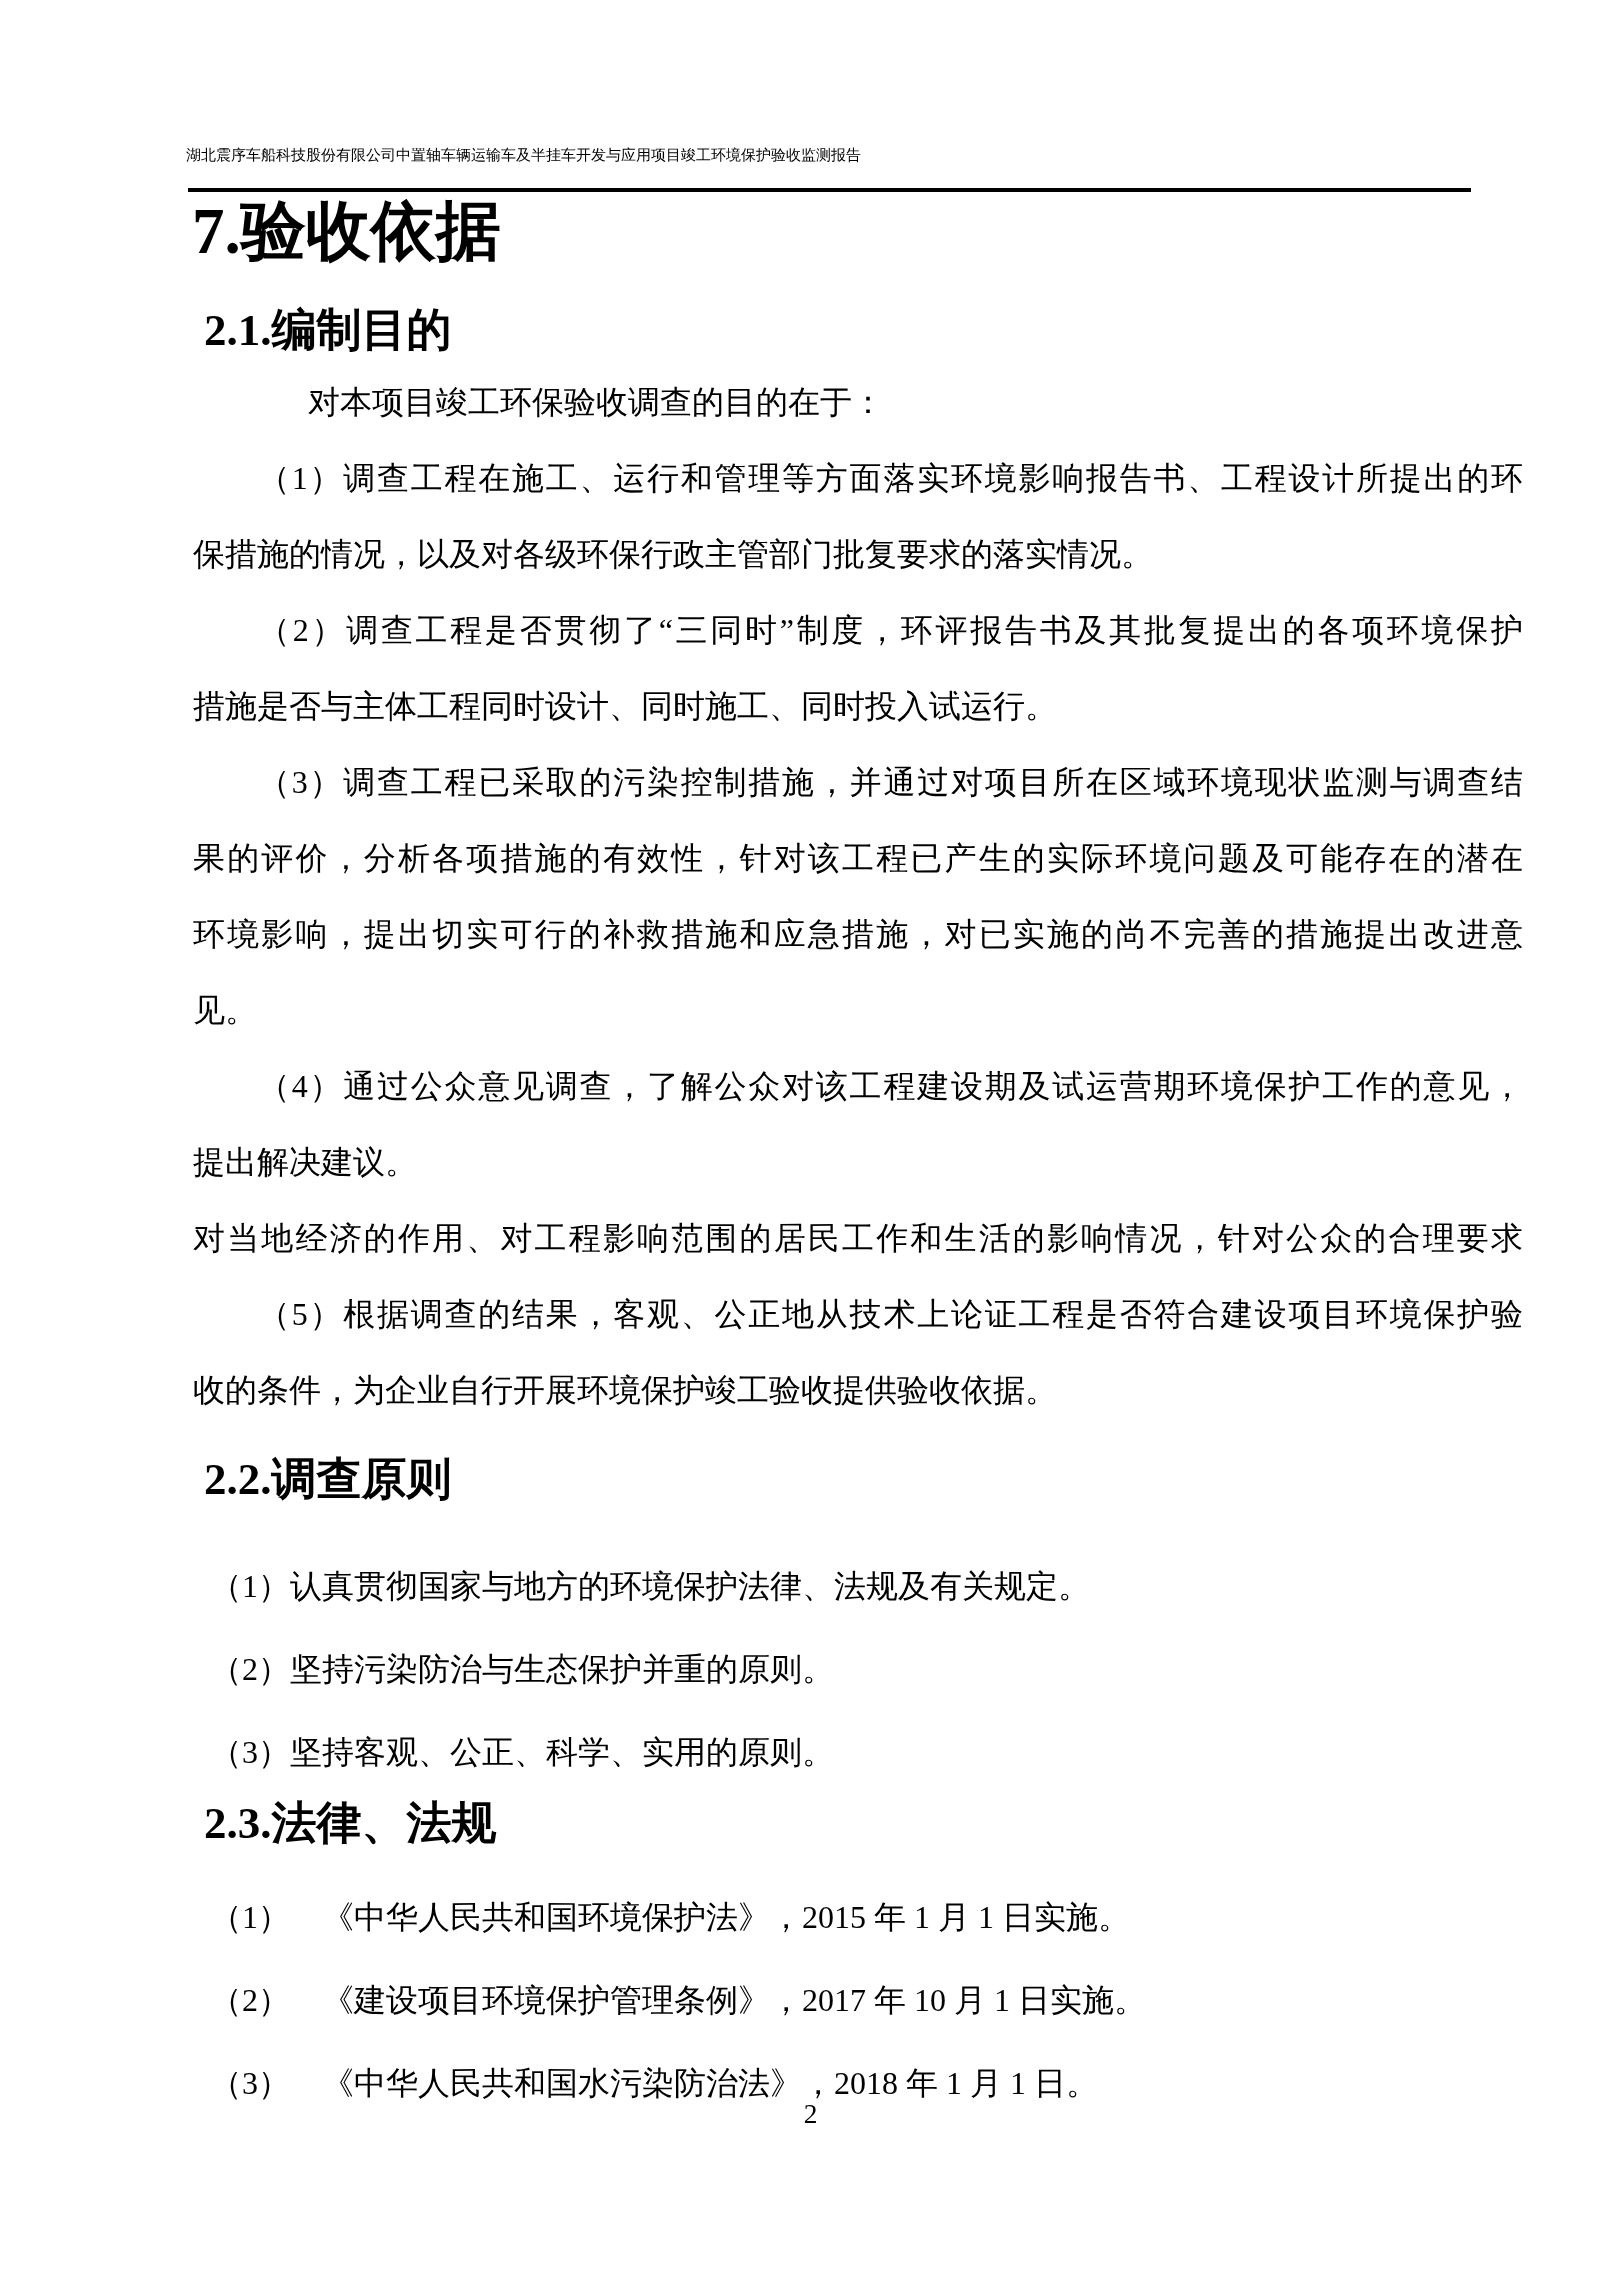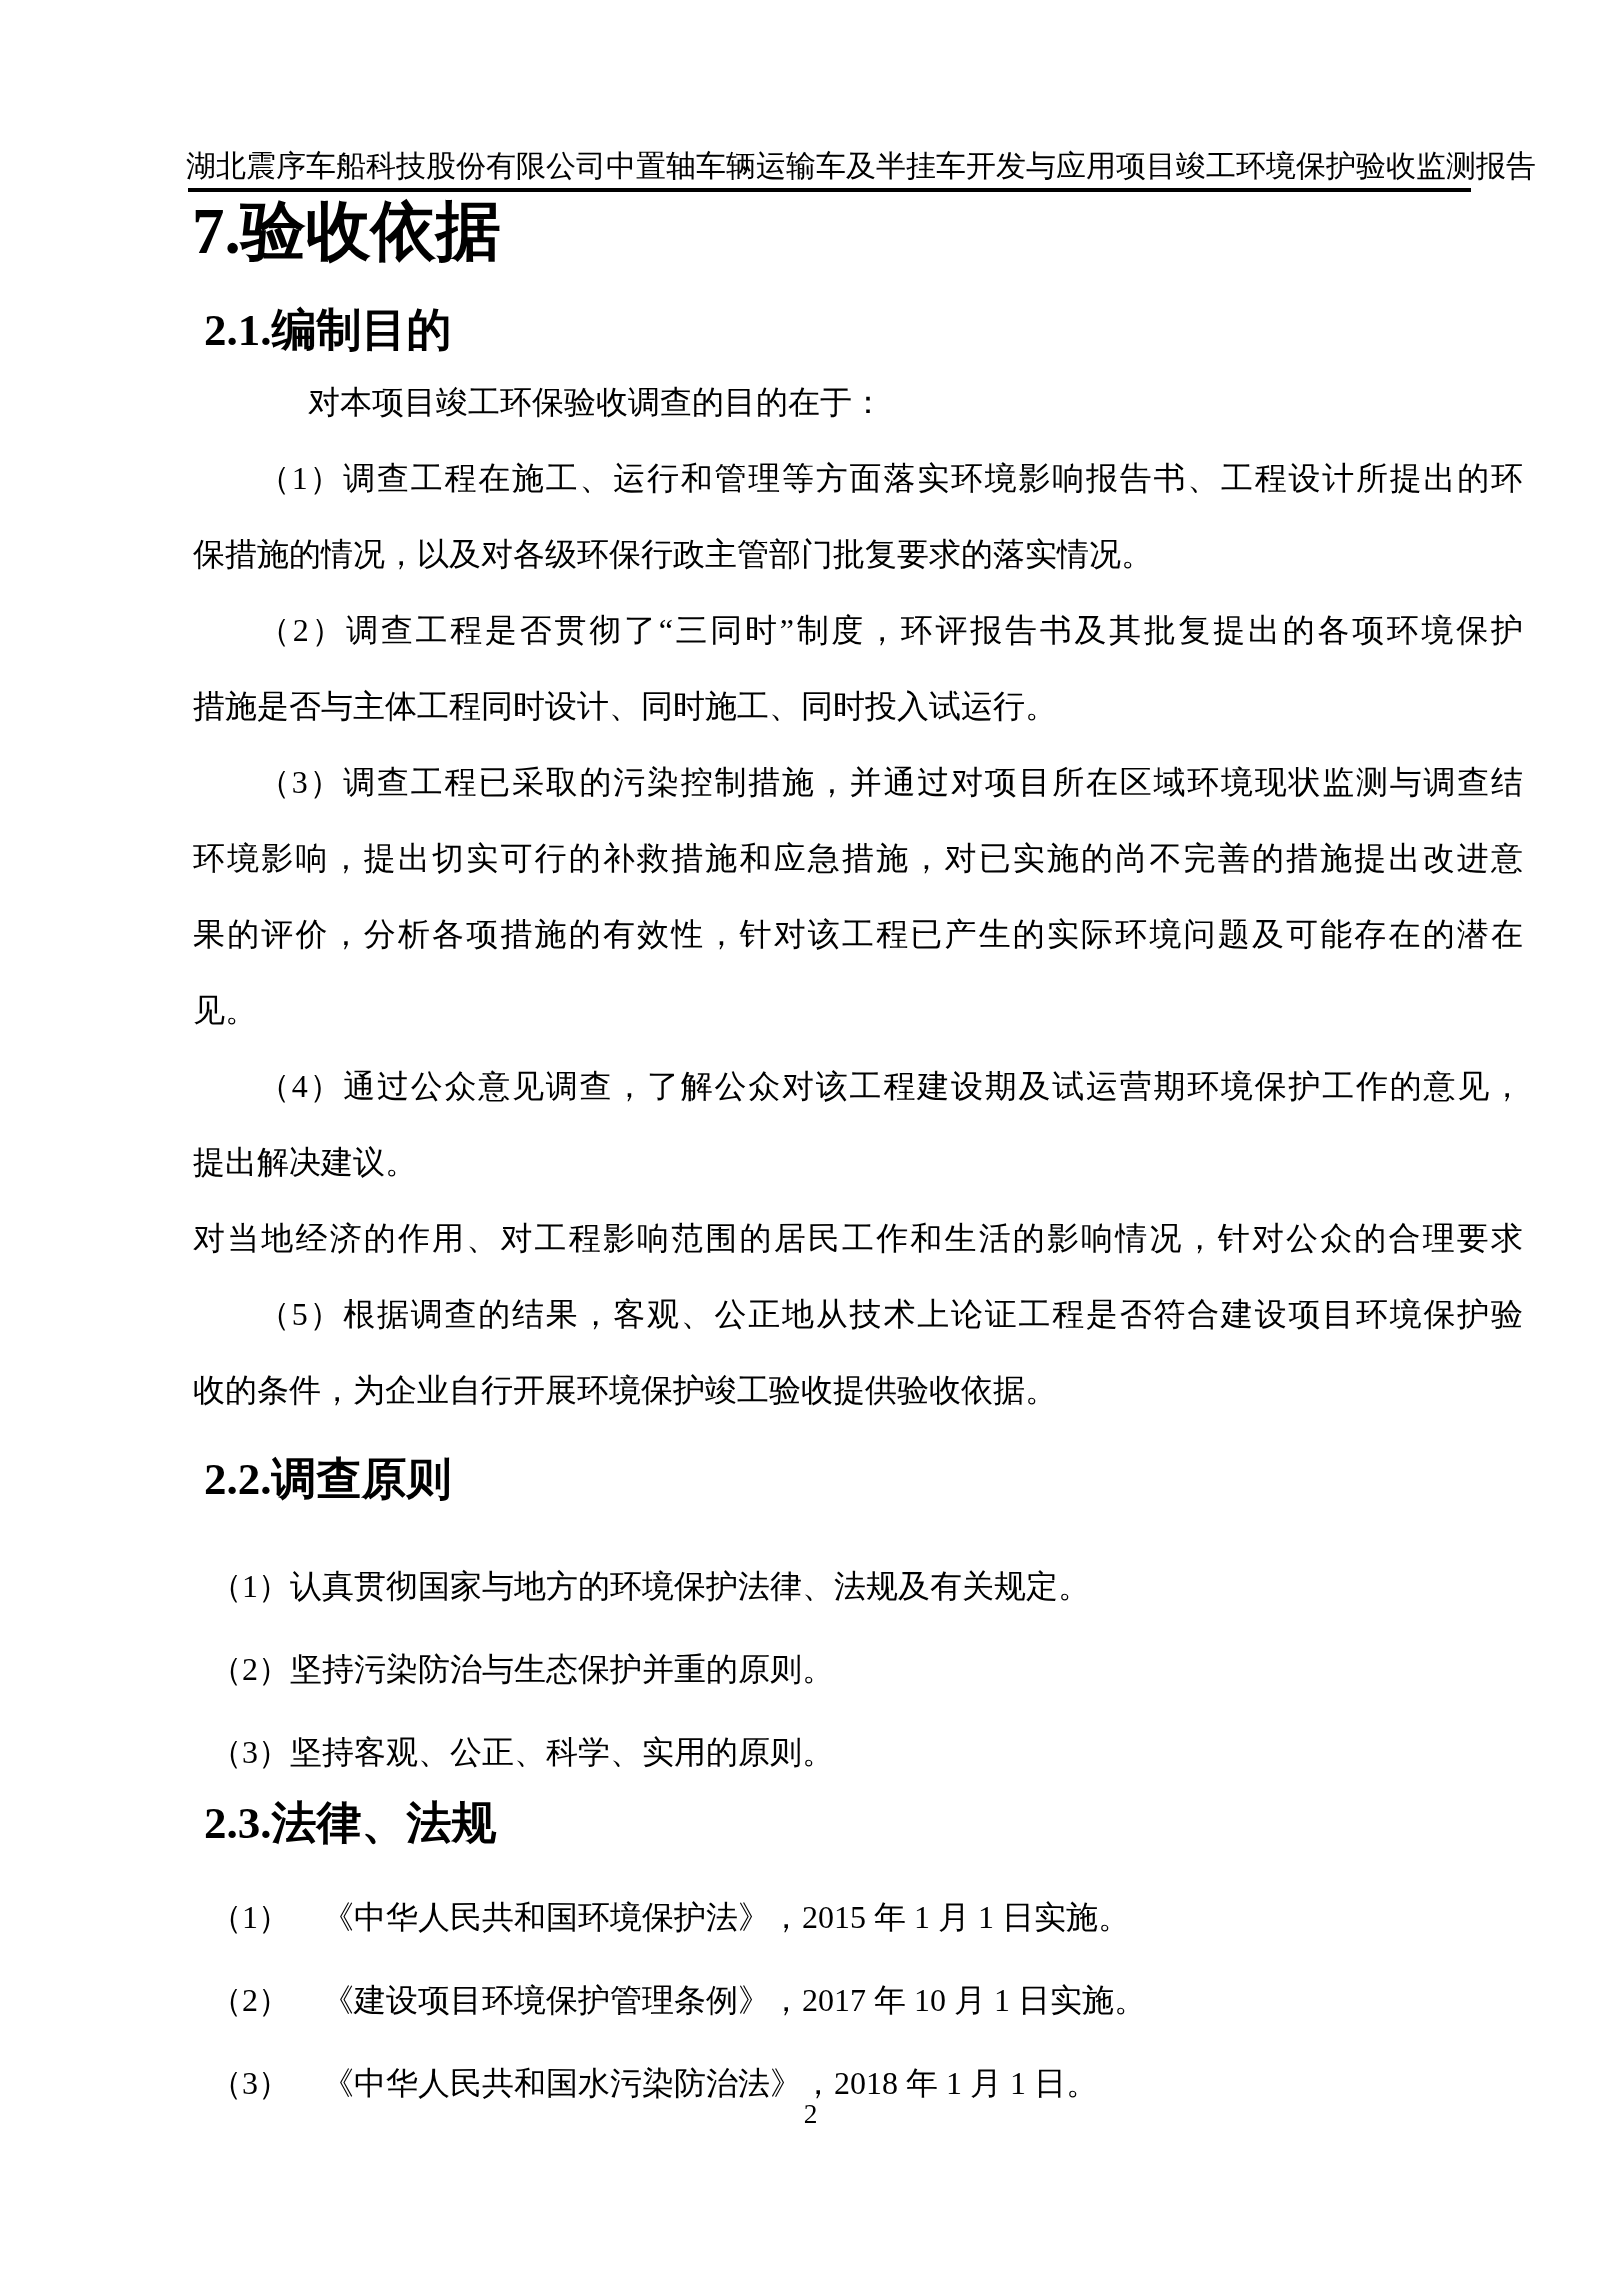--- a/index.html
+++ b/index.html
@@ -10,21 +10,21 @@
     margin: 0 auto;
     background: #ffffff;
     color: #000000;
     font-family: "Liberation Serif", "DejaVu Serif", serif;
     overflow: hidden;
   }
   .header-text {
     position: absolute;
     left: 186px;
     top: 146px;
-    font-size: 30px;
+    font-size: 15px;
     line-height: 1.3;
     white-space: nowrap;
     letter-spacing: 0;
   }
   .header-rule {
     position: absolute;
     left: 188px;
     top: 188px;
     width: 1283px;
     height: 3.9px;
@@ -101,22 +101,22 @@
 
   <h2 id="h21" class="sec-heading">2.1.编制目的</h2>
 
   <div id="body21" class="block">
     <div class="line indent-f">对本项目竣工环保验收调查的目的在于：</div>
     <div class="line indent fill">（1）调查工程在施工、运行和管理等方面落实环境影响报告书、工程设计所提出的环</div>
     <div class="line">保措施的情况，以及对各级环保行政主管部门批复要求的落实情况。</div>
     <div class="line indent fill">（2）调查工程是否贯彻了“三同时”制度，环评报告书及其批复提出的各项环境保护</div>
     <div class="line">措施是否与主体工程同时设计、同时施工、同时投入试运行。</div>
     <div class="line indent fill">（3）调查工程已采取的污染控制措施，并通过对项目所在区域环境现状监测与调查结</div>
+    <div class="line fill">果的评价，分析各项措施的有效性，针对该工程已产生的实际环境问题及可能存在的潜在</div>
     <div class="line fill">环境影响，提出切实可行的补救措施和应急措施，对已实施的尚不完善的措施提出改进意</div>
-    <div class="line fill">果的评价，分析各项措施的有效性，针对该工程已产生的实际环境问题及可能存在的潜在</div>
     <div class="line">见。</div>
     <div class="line indent fill">（4）通过公众意见调查，了解公众对该工程建设期及试运营期环境保护工作的意见，</div>
     <div class="line">提出解决建议。</div>
     <div class="line fill">对当地经济的作用、对工程影响范围的居民工作和生活的影响情况，针对公众的合理要求</div>
     <div class="line indent fill">（5）根据调查的结果，客观、公正地从技术上论证工程是否符合建设项目环境保护验</div>
     <div class="line">收的条件，为企业自行开展环境保护竣工验收提供验收依据。</div>
   </div>
 
   <h2 id="h22" class="sec-heading">2.2.调查原则</h2>
 

